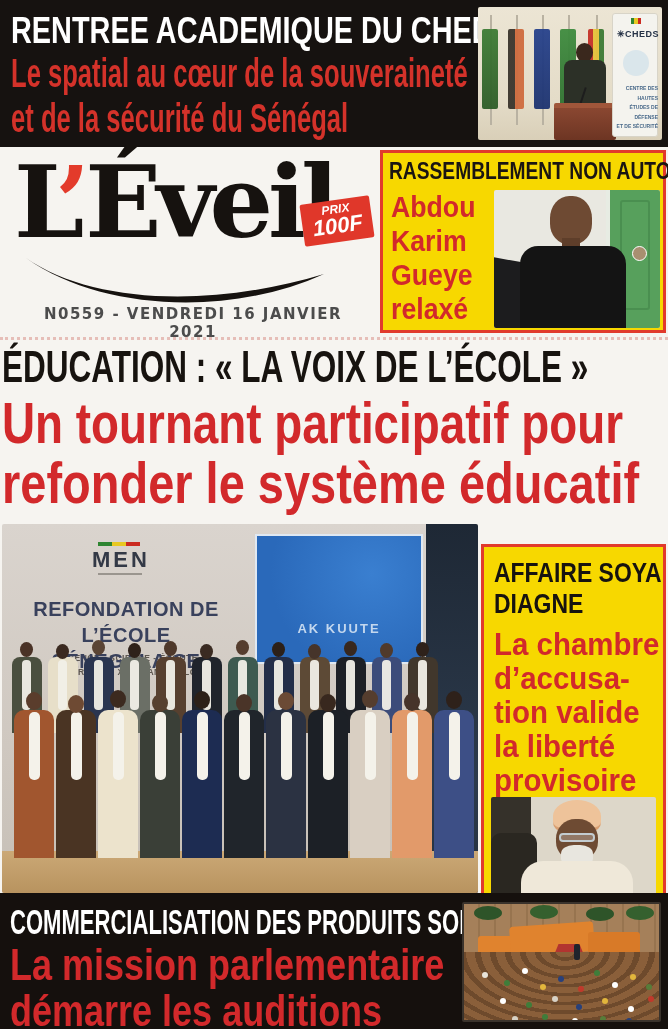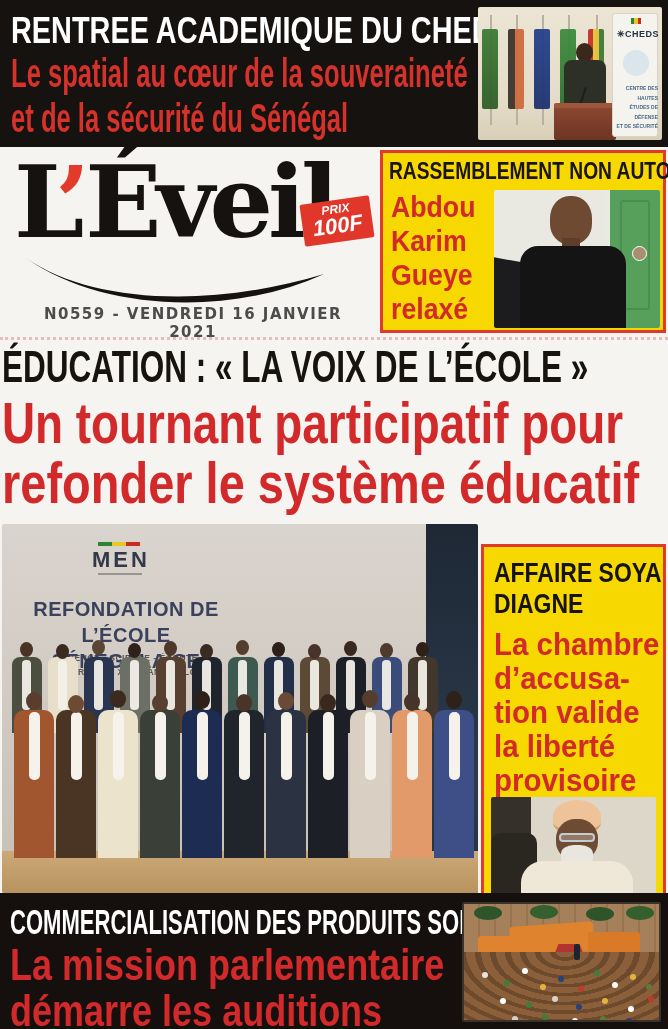--- a/index.html
+++ b/index.html
@@ -183,20 +183,23 @@
 
   <section>
     <div class="abs edu-dashes"></div>
     <div class="abs cond edu-kicker">ÉDUCATION : « LA VOIX DE L’ÉCOLE »</div>
     <div class="abs cond edu-red1">Un tournant participatif pour</div>
     <div class="abs cond edu-red2">refonder le système éducatif</div>
   </section>
 
   <section class="abs photo group-photo">
     <div class="abs gp-dark"></div>
+    <div class="abs gp-screen">
+      <div class="abs gp-screen-text">AK KUUTE</div>
+    </div>
     <div class="abs gp-men-bars"></div>
     <div class="abs gp-men">MEN</div>
     <div class="abs gp-men-sub"></div>
     <div class="abs gp-sub">
       <div>ESSENCE - SCIENCE - ÉCOUTE</div>
       <div>NGORTÉEF - XAM-XAM - ÉGLO</div>
     </div>
     <div class="abs gp-title">
       <div>REFONDATION DE</div>
       <div>L’ÉCOLE SÉNÉGALAISE</div>

